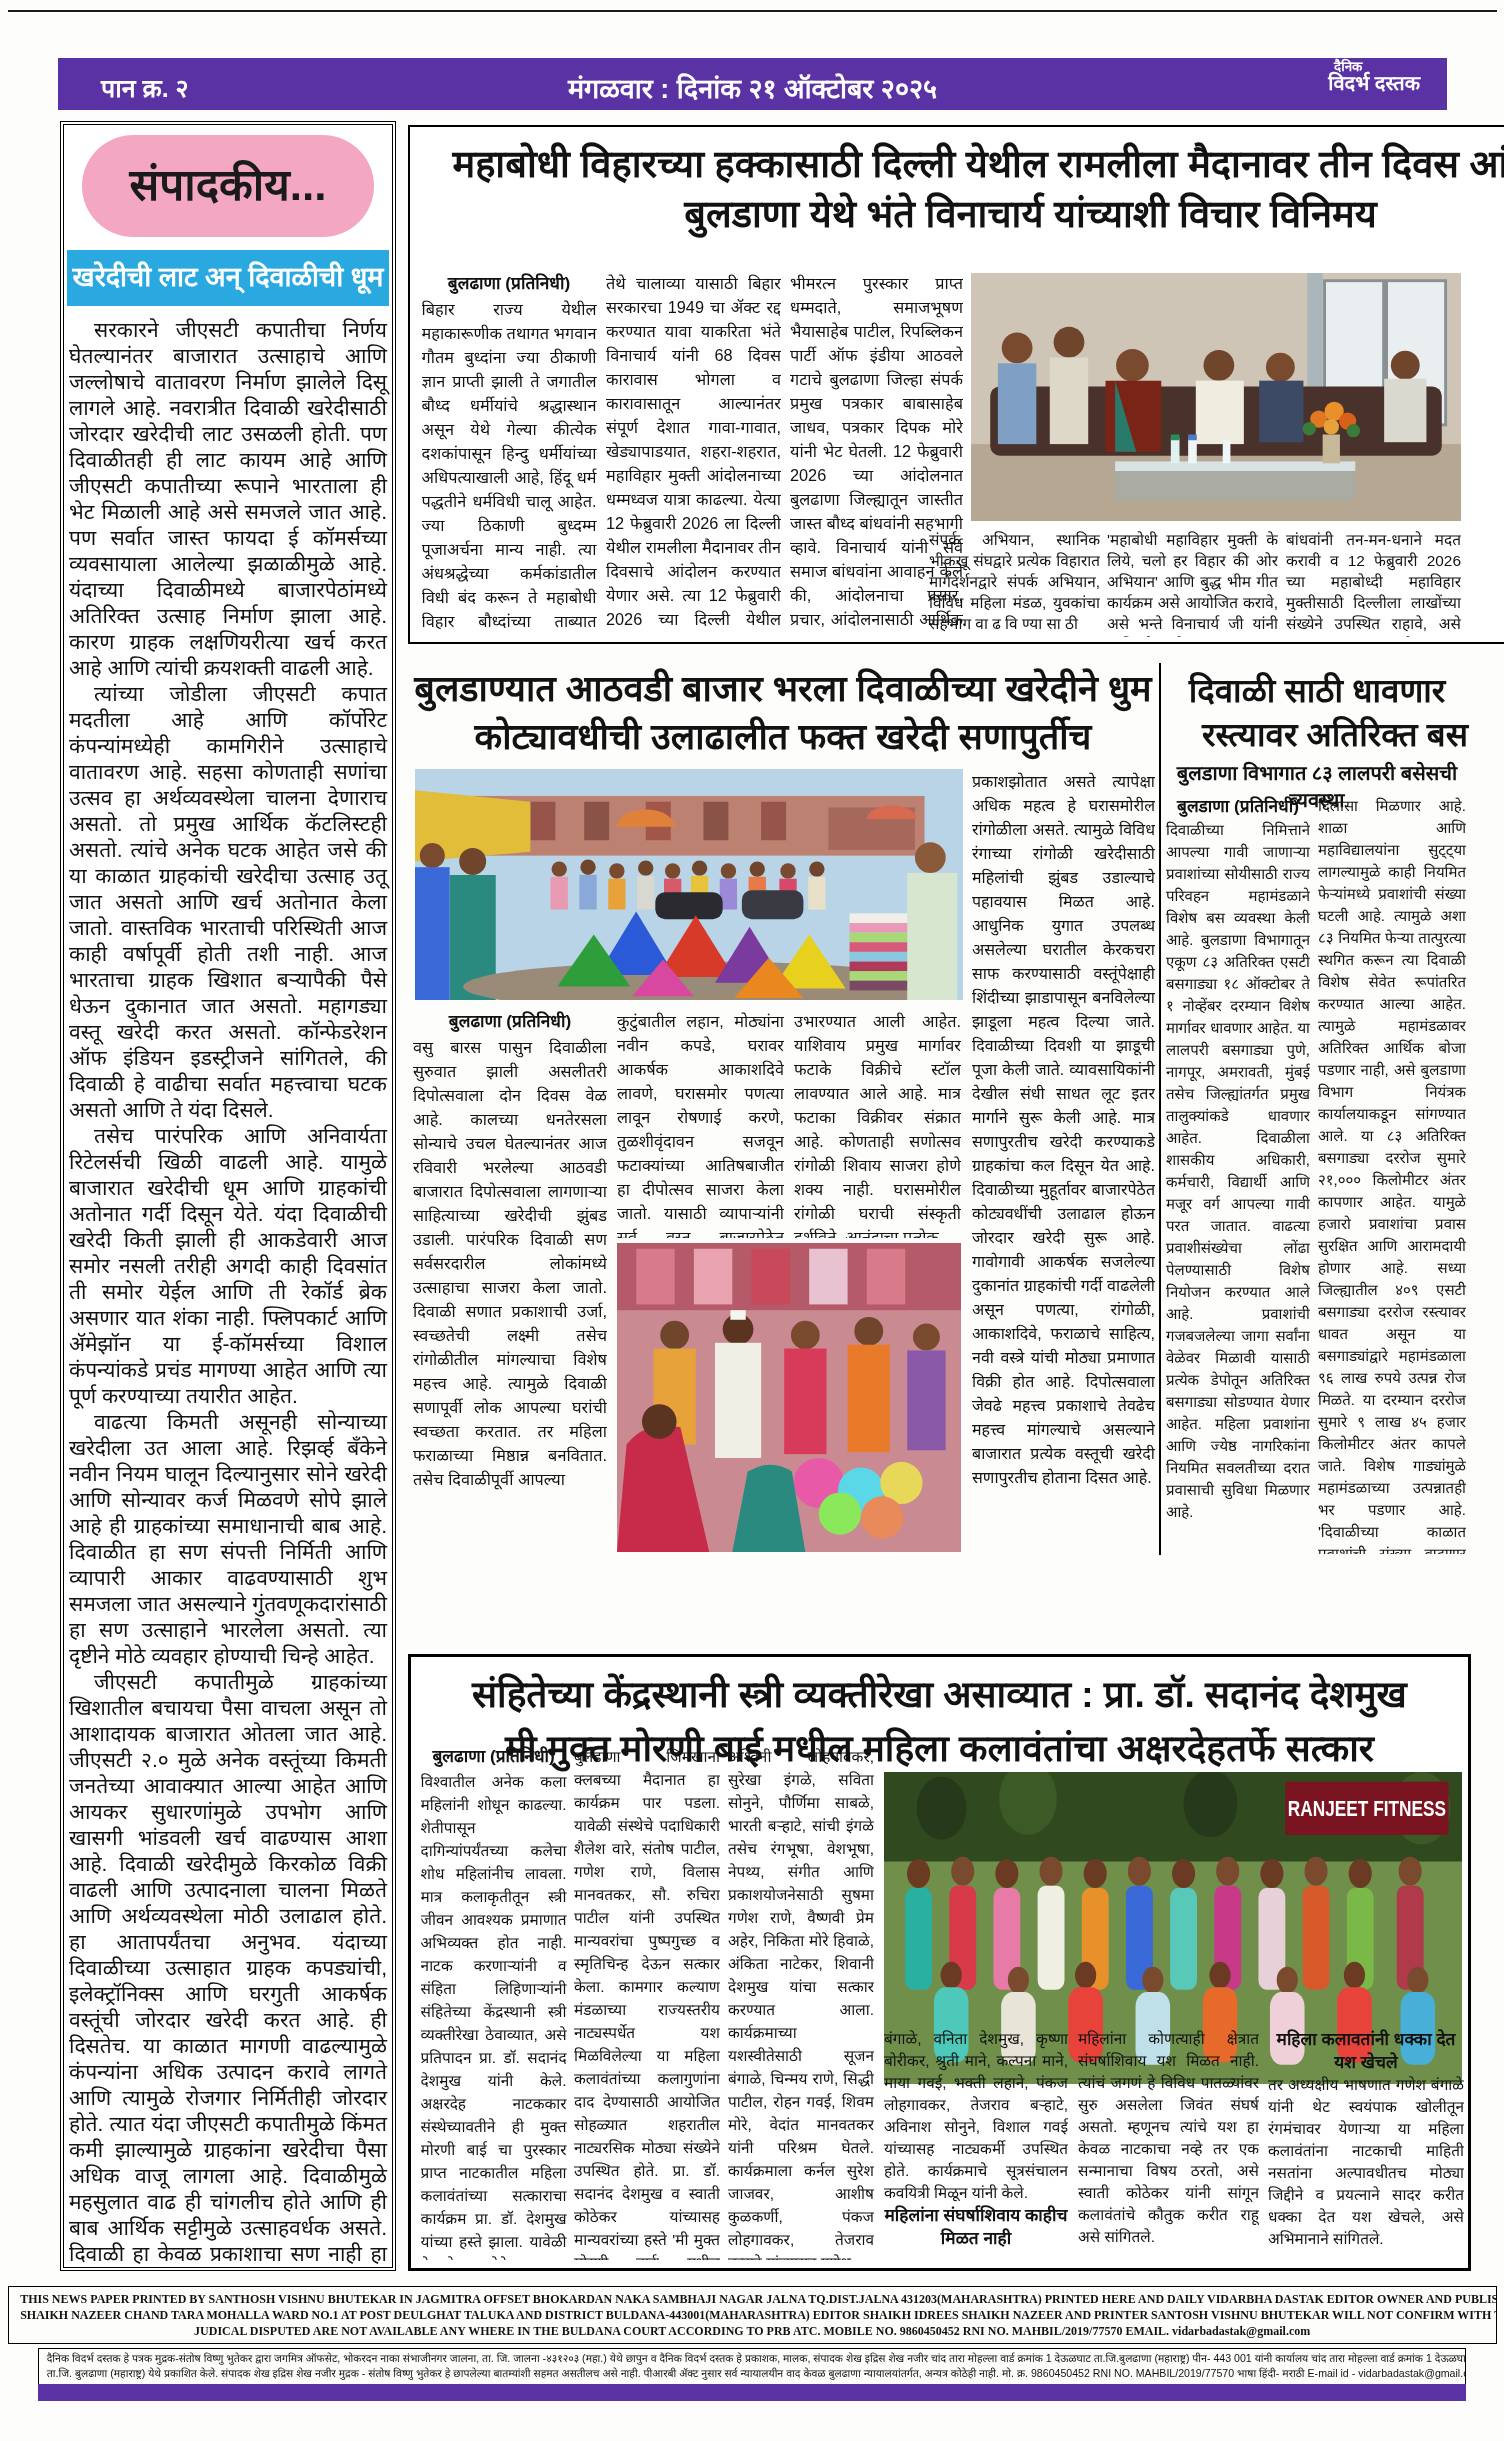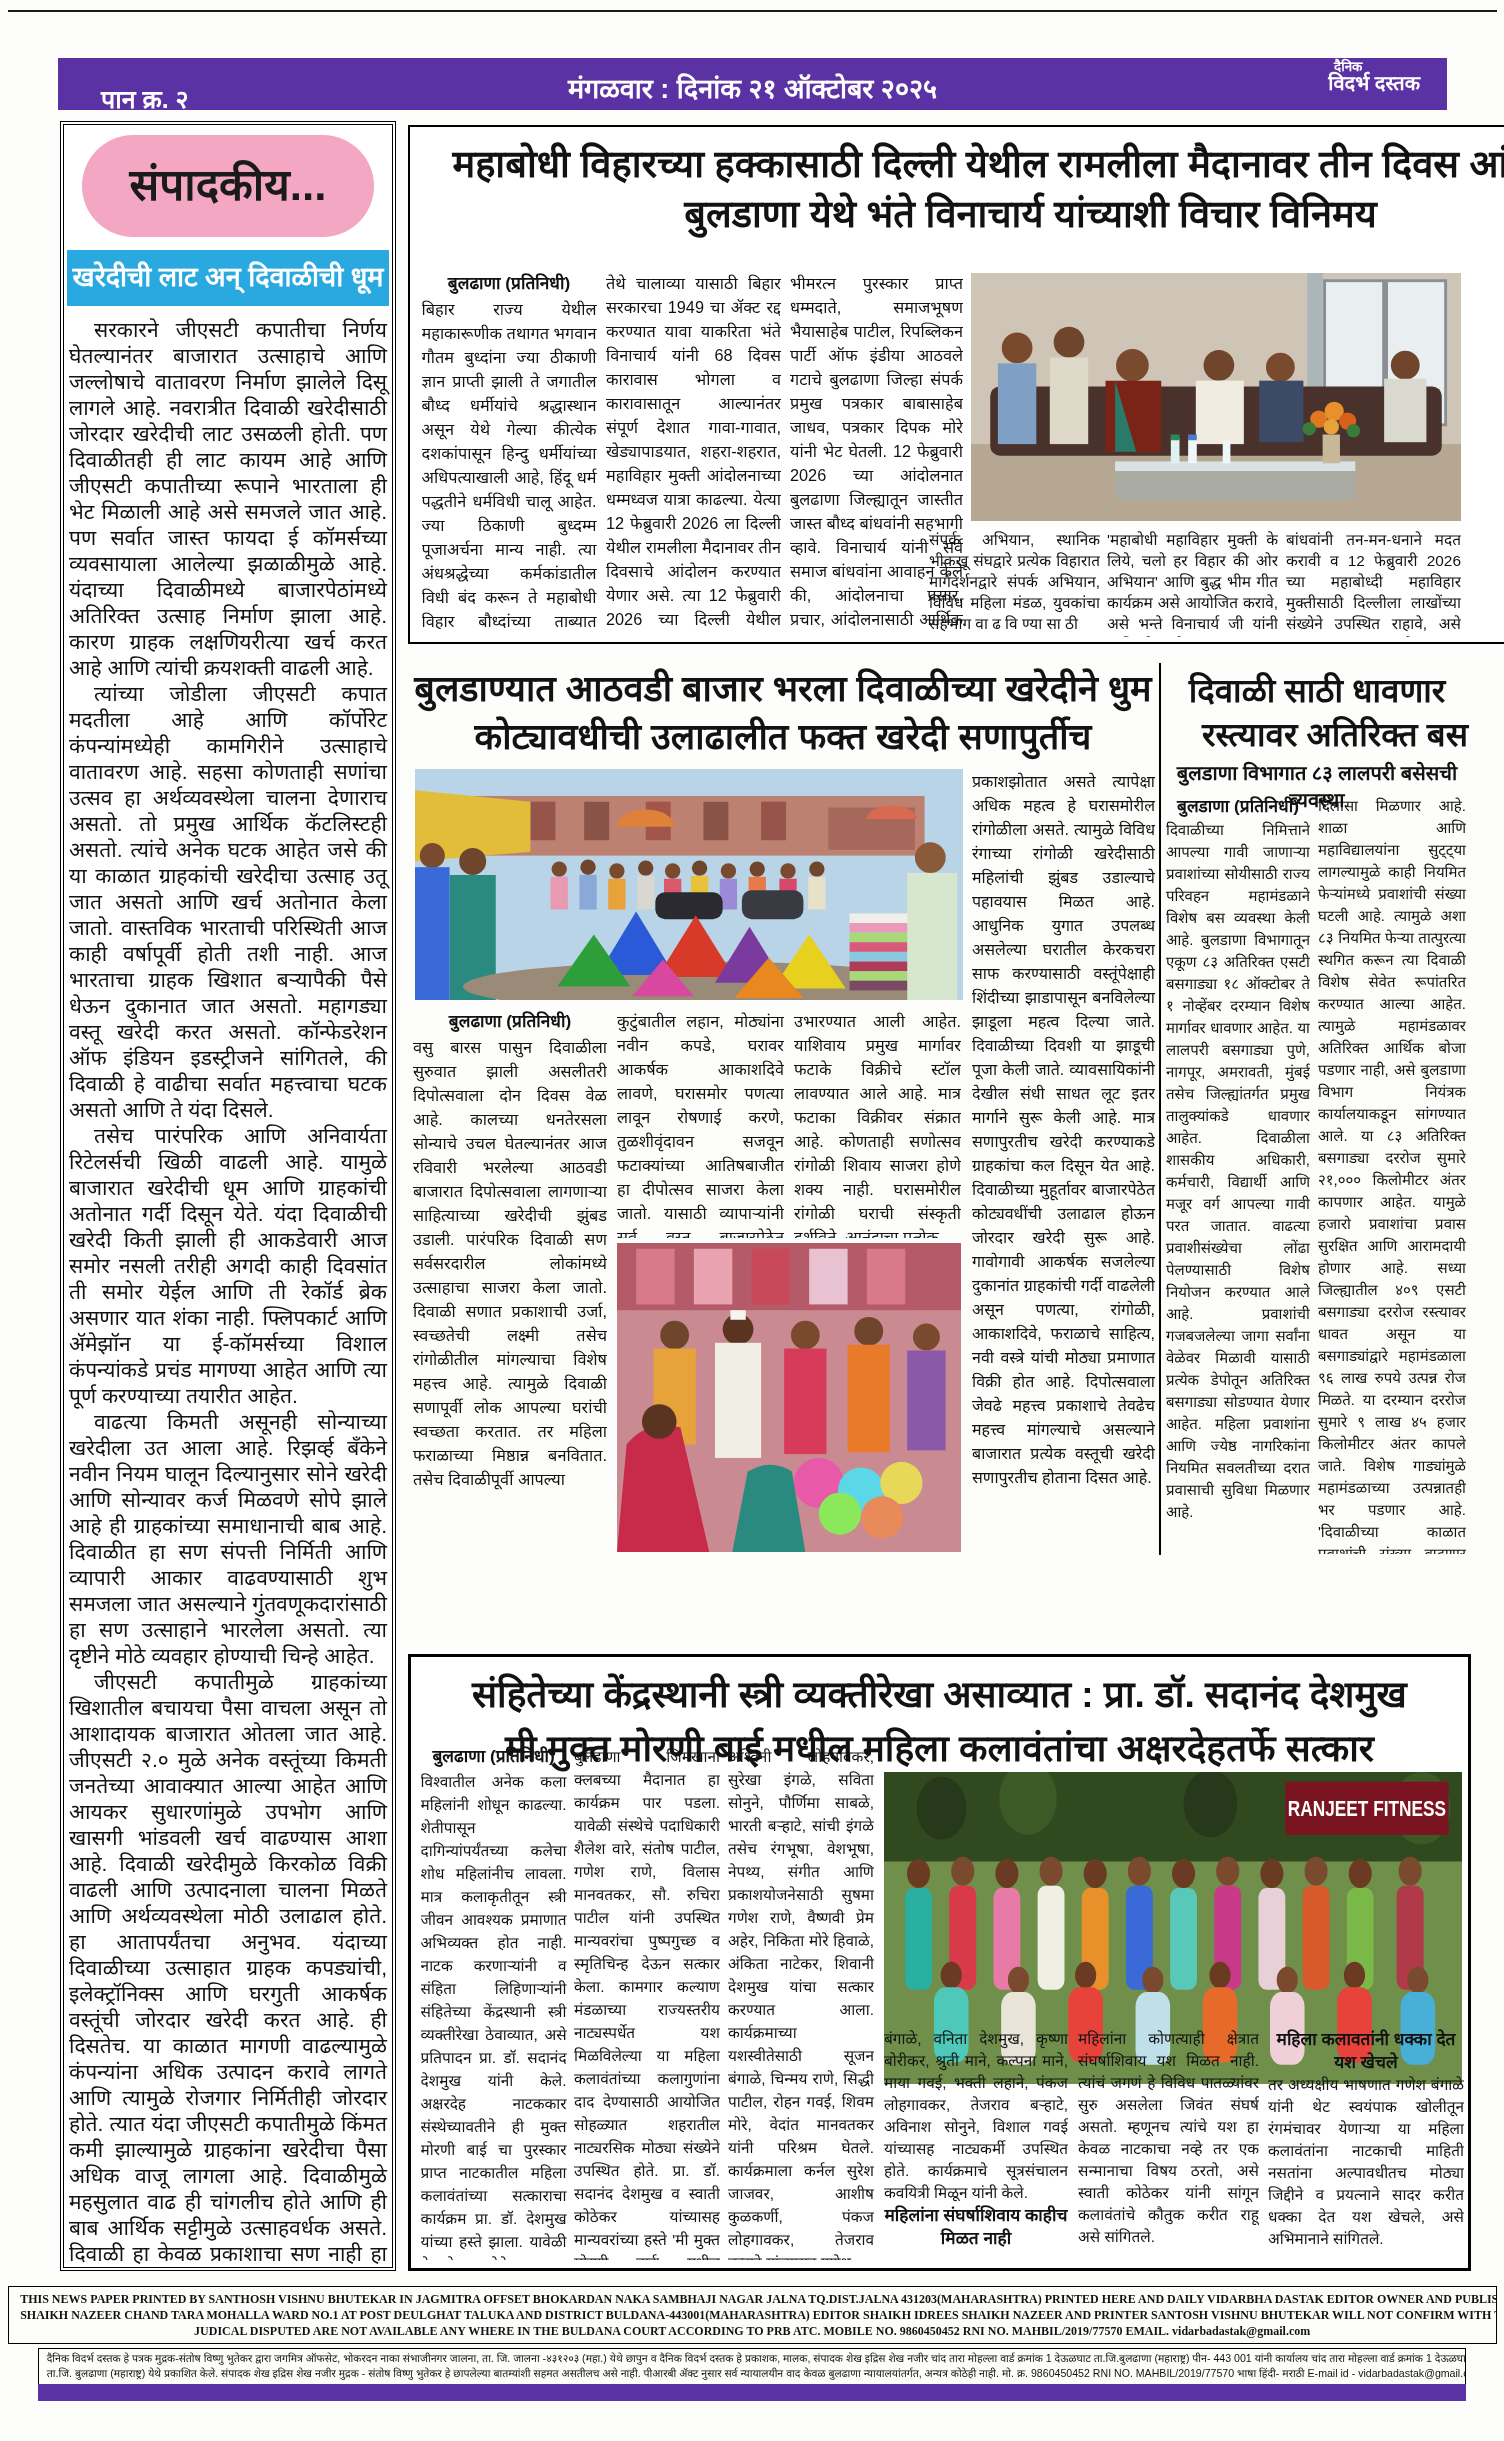--- a/index.html
+++ b/index.html
@@ -5,21 +5,21 @@
   * { margin:0; padding:0; box-sizing:border-box; }
   html,body { width:1504px; height:2441px; overflow:hidden; }
   body { position:relative; background:#fdfdfb; color:#121212;
          font-family:"Liberation Sans","DejaVu Sans",sans-serif; }
   .abs { position:absolute; }
 
   .top-rule { left:7.7px; top:9.6px; width:1489px; height:2.9px; background:#1a1a1a; }
 
   .header-bar { left:58px; top:58px; width:1389px; height:52px; background:#5b32a3;
     color:#fff; display:flex; align-items:center; }
-  .hdr-page { position:absolute; left:43px; top:11.5px; font-size:25px; font-weight:bold;margin-top:11px; }
+  .hdr-page { position:absolute; left:43px; top:11.5px; font-size:25px; font-weight:bold; }
   .hdr-date { position:absolute; left:0; right:0; text-align:center; top:10.6px; font-size:27px; font-weight:bold; }
   .hdr-logo { position:absolute; right:27px; top:1.9px; text-align:center; line-height:1; }
   .hdr-logo .small { font-size:13.4px; font-weight:bold; display:block; text-align:left; padding-left:5.8px; }
   .hdr-logo .big { font-size:20px; font-weight:bold; display:block; }
 
   
   .editorial-box { left:60px; top:121px; width:336px; height:2150px;
     border:4.8px double #000; background:#fff; overflow:hidden; padding:0 5px; }
   .ed-pill { margin:9.6px auto 0; width:292px; height:102px; background:#f4a7c3;
     border-radius:52px; text-align:center; line-height:100px; font-size:44px; font-weight:bold; color:#1a1a1a; }

